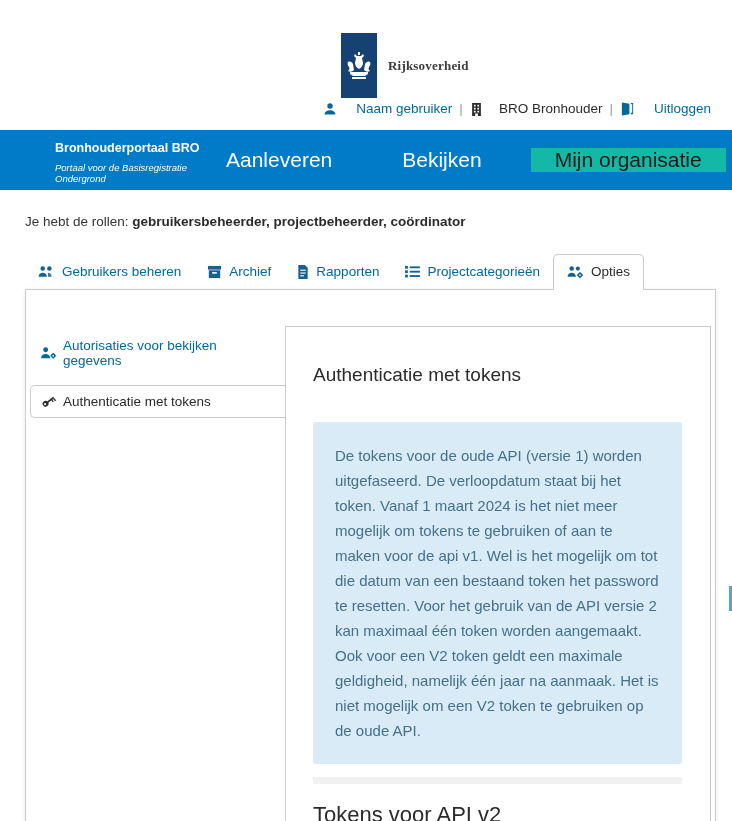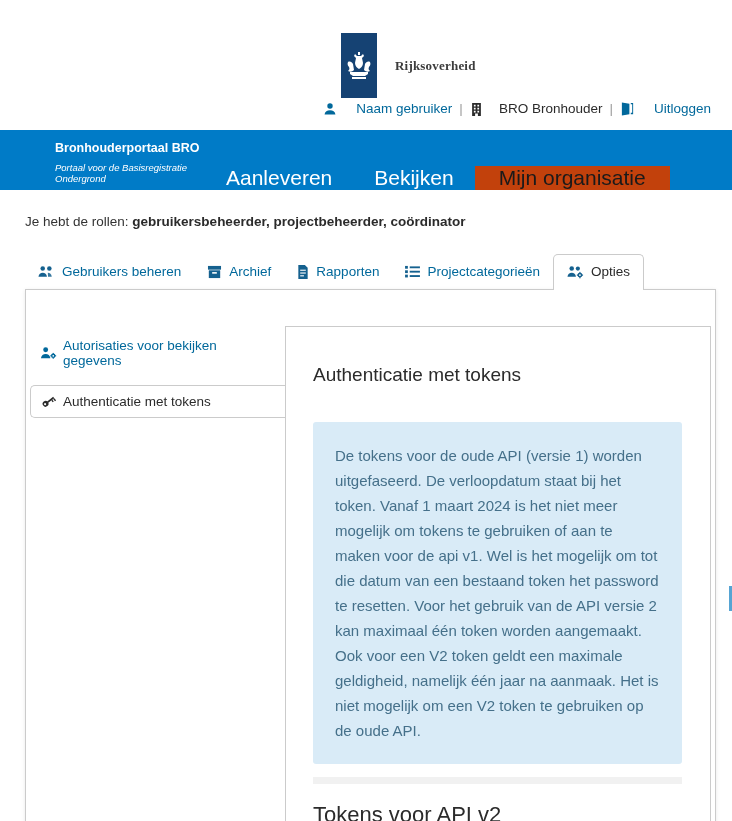--- a/index.html
+++ b/index.html
@@ -3,34 +3,34 @@
 <meta charset="utf-8">
 <style>
   * { box-sizing: border-box; margin: 0; padding: 0; }
   html, body { width: 732px; height: 821px; overflow: hidden; background: #fff;
     font-family: "Liberation Sans", sans-serif; color: #2b2b2b; }
 
   
   .header { position: relative; height: 130px; background: #fff; }
   .logo-block { position: absolute; left: 341px; top: 33px; display: flex; align-items: center; }
   .logo-rect { width: 36px; height: 65px; background: #154273; display: flex; align-items: flex-end; justify-content: center; padding-bottom: 10px; }
-  .logo-name { margin-left: 18px; font-family: "Liberation Serif", serif; font-size: 13px; font-weight: 600; color: #3c3c3c; letter-spacing: .2px; }
+  .logo-name { margin-left: 11px; font-family: "Liberation Serif", serif; font-size: 13px; font-weight: 600; color: #3c3c3c; letter-spacing: .2px; }
   .user-bar { position: absolute; right: 21px; top: 101px; display: flex; align-items: center; gap: 7px; font-size: 13.5px; }
   .user-bar a { color: #01689b; text-decoration: none; display: inline-flex; align-items: center; gap: 19px; }
   .user-bar .org { color: #2b2b2b; display: inline-flex; align-items: center; gap: 16px; }
   .user-bar .sep { color: #9b9b9b; }
 
   
   .navbar { height: 60px; background: #007bc7; display: flex; align-items: stretch; }
   .brand { padding: 11px 0 0 55px; width: 205px; color: #fff; }
   .brand-title { font-size: 12.5px; font-weight: bold; }
   .brand-sub { font-size: 9.5px; font-style: italic; margin-top: 7px; }
-  .nav-items { display: flex; align-items: flex-end; }
+  .nav-items { display: flex; align-items: center; gap: 28px; }
   .nav-item { display: flex; align-items: center; padding: 0 21px; color: #fff; font-size: 21px; text-decoration: none; }
-  .nav-item.active { background: #c2410c; color: #1a1a1a; padding: 0 24px; }
+  .nav-item.active { background: #14b8a6; color: #1a1a1a; padding: 0 24px; }
 
   
   .roles { margin: 24px 0 0 25px; font-size: 13.5px; color: #333; }
   .roles b { color: #2b2b2b; }
 
   
   .tabs { display: flex; align-items: flex-end; margin: 25px 0 0 25px; position: relative; z-index: 3; }
   .tab { display: flex; align-items: center; gap: 7px; padding: 9px 13px 10px; font-size: 13.5px;
          color: #01689b; text-decoration: none; white-space: nowrap; }
   .tab .ticon { display: inline-flex; }

